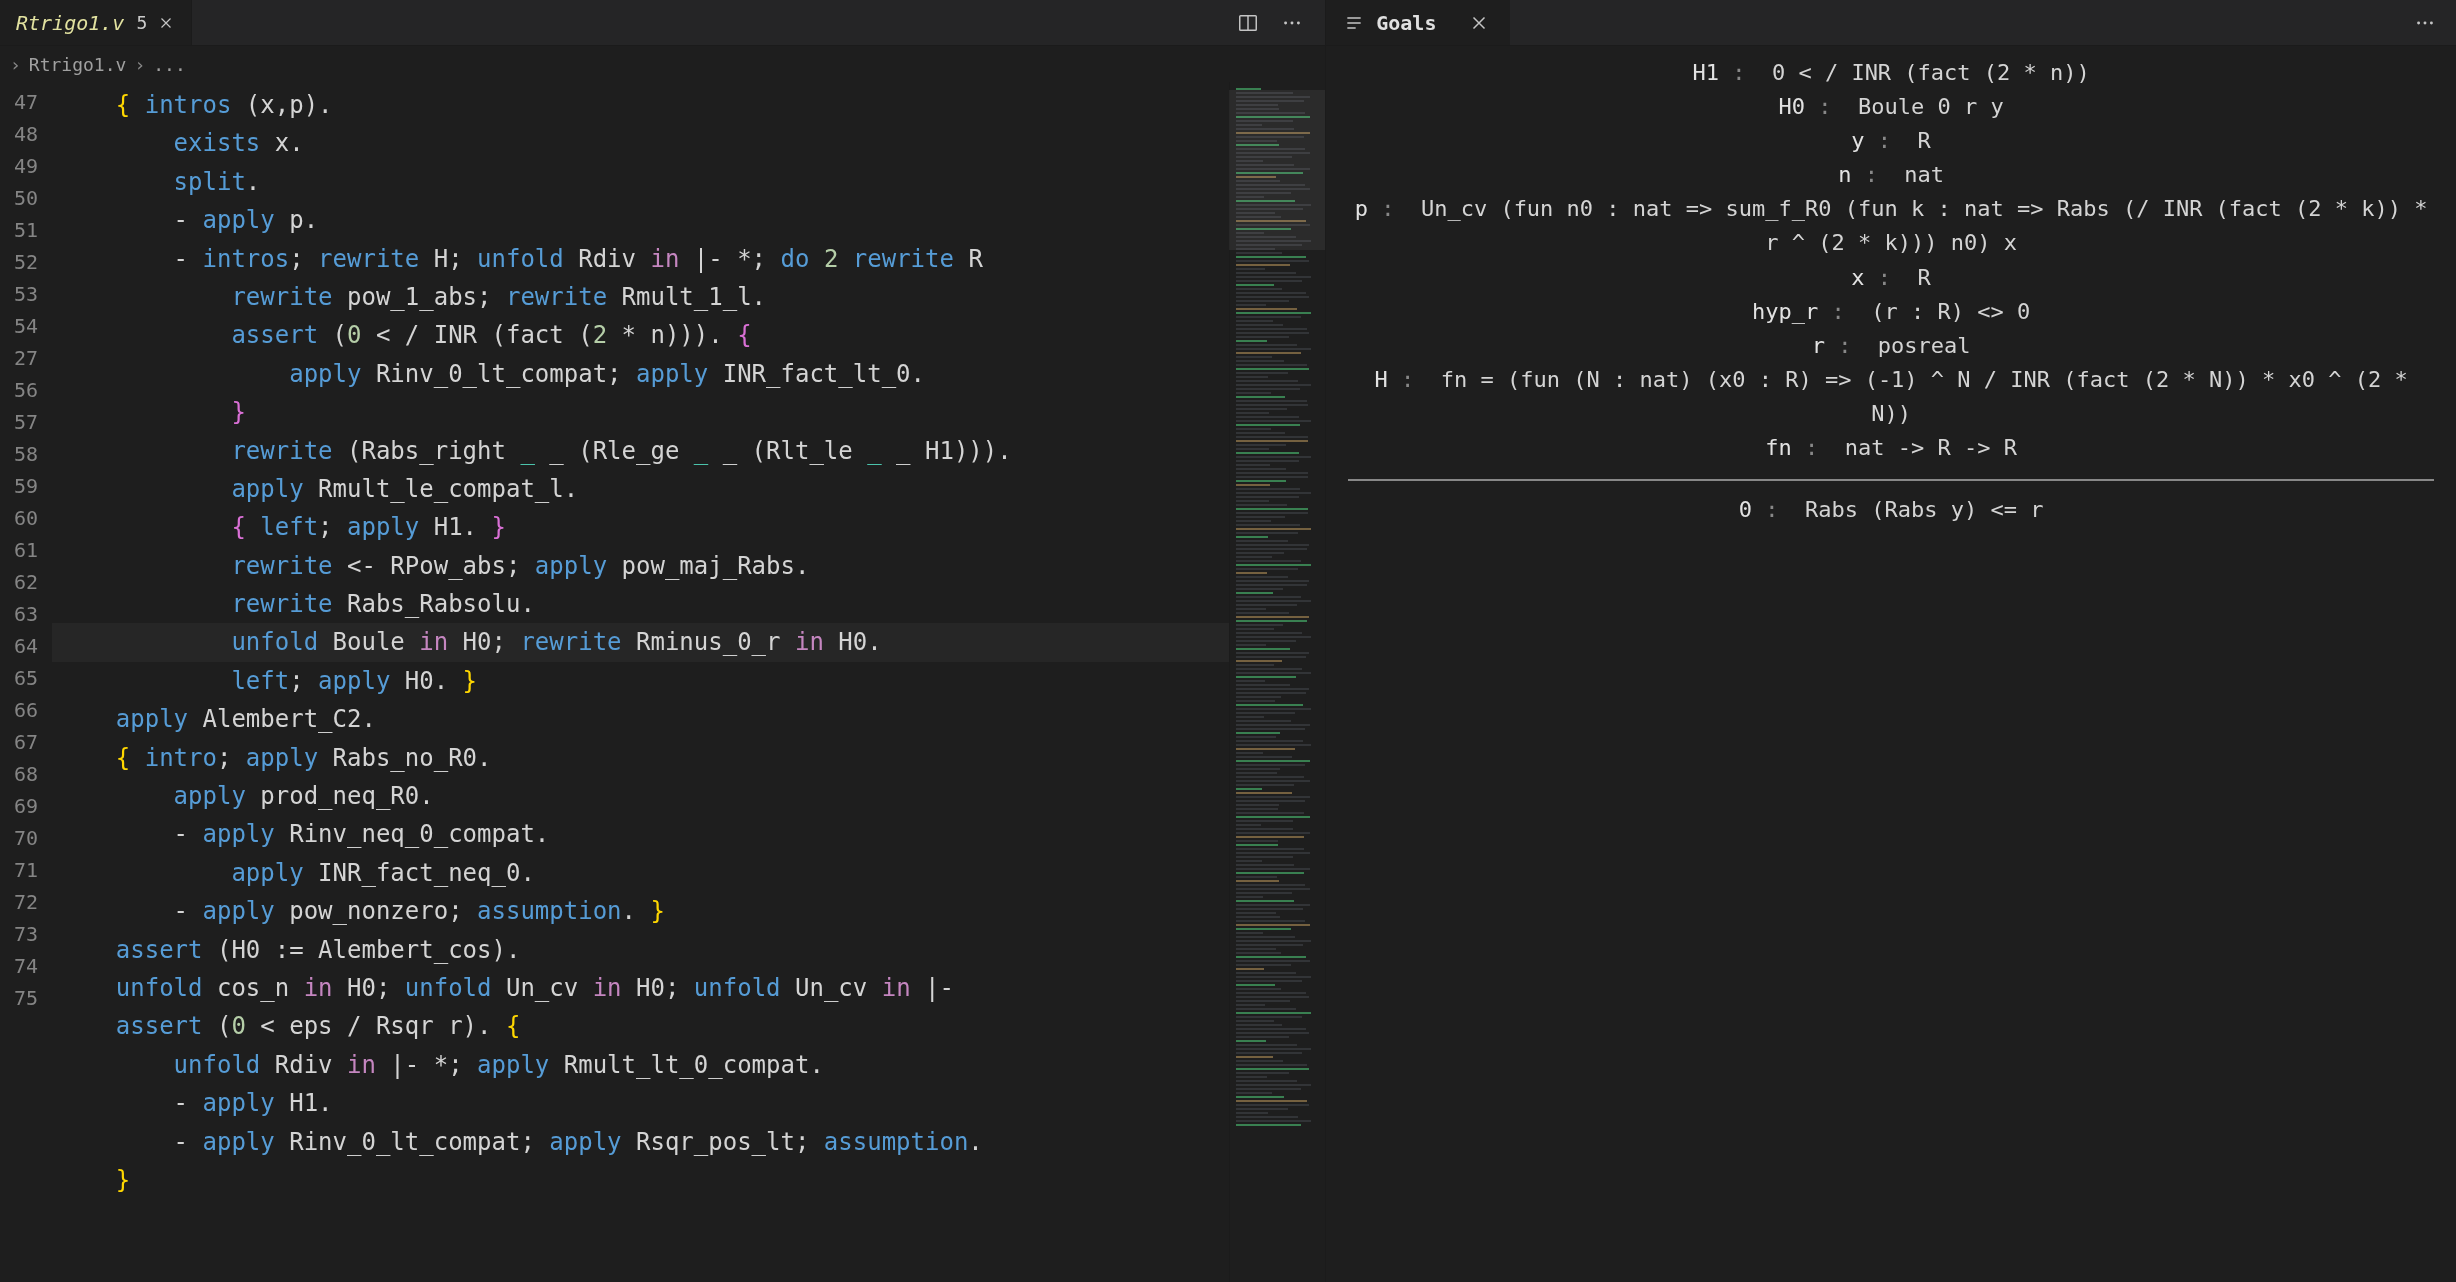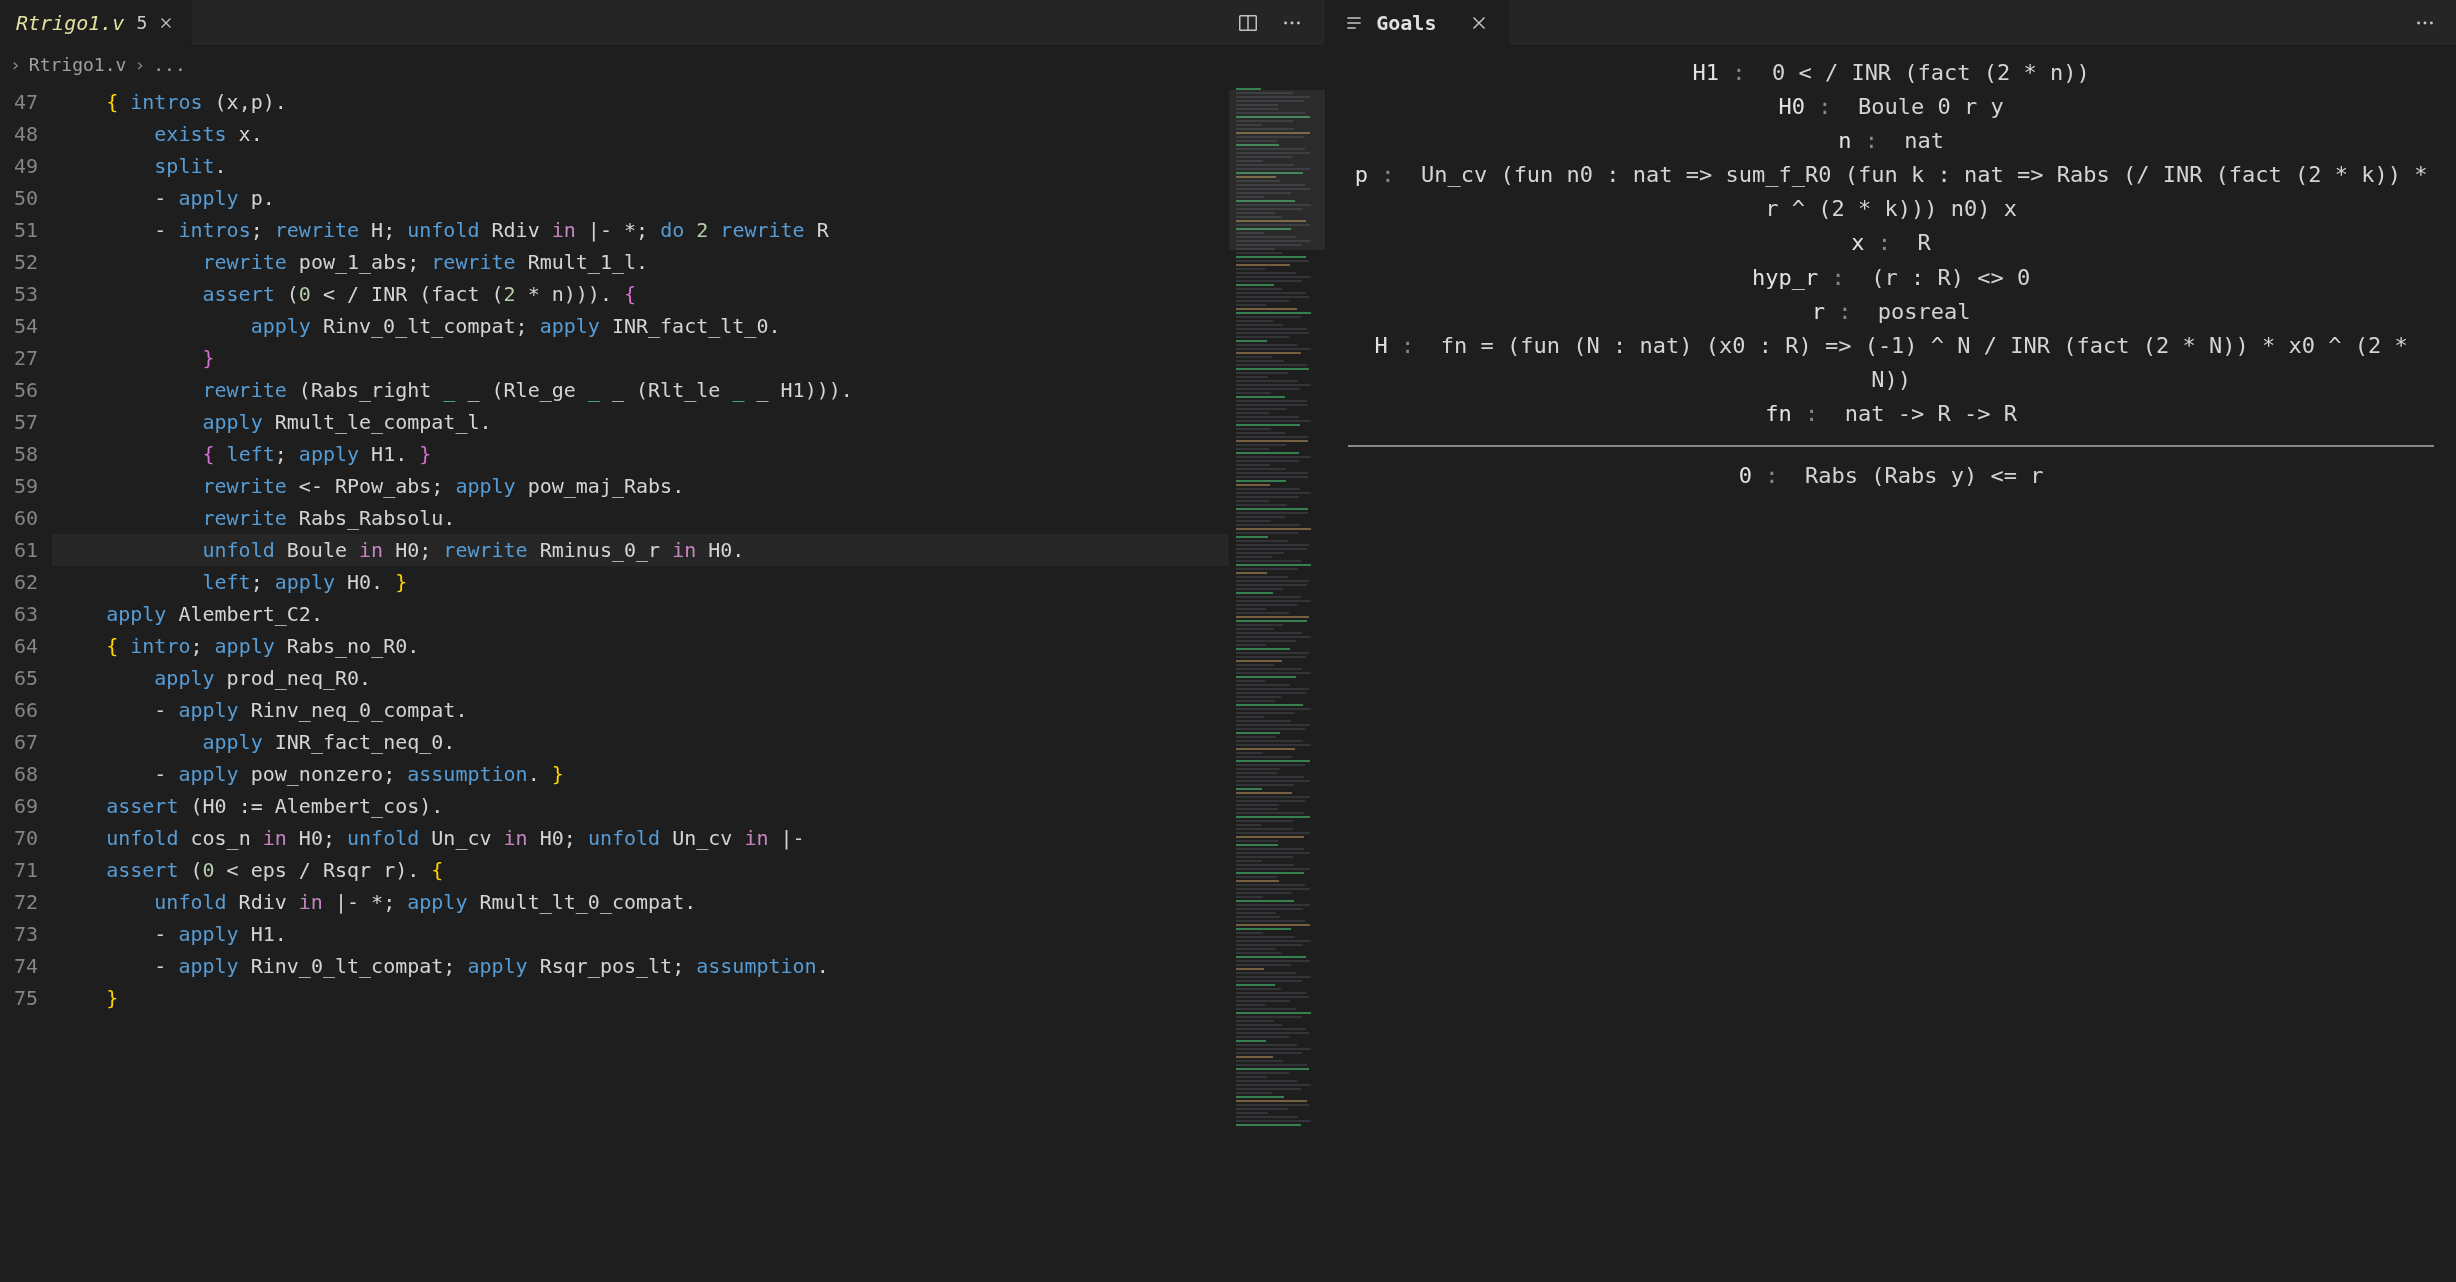--- a/index.html
+++ b/index.html
@@ -30,21 +30,21 @@
   .editor-pane { flex: 0 0 54%; display:flex; flex-direction:column; min-width:0; border-right:1px solid #1b1b1b; }
   .goals-pane { flex: 1; display:flex; flex-direction:column; min-width:0; }
 
   
   .breadcrumb { display:flex; align-items:center; gap:8px; height:36px; padding: 0 10px; color:#a0a0a0; font-size:18px; background:#1e1e1e; }
   .breadcrumb .chev { color:#888; }
 
   
   .editor-body { position:relative; flex:1; display:flex; min-height:0; overflow:hidden; }
   .gutter { width:52px; text-align:right; padding-right:14px; color:#858585; user-select:none; font-size:20px; line-height:1.6; padding-top:4px; }
-  .code { flex:1; overflow:hidden; white-space:pre; font-size:20px; line-height:1.6; padding-top:4px; color:#d4d4d4; }
+  .code { flex:1; overflow:hidden; white-space:pre; font-size:24px; line-height:1.6; padding-top:4px; color:#d4d4d4; }
   .code-line { padding-left: 6px; }
   .hl-line { background: rgba(255,255,255,0.04); }
 
   
   .minimap { width:96px; background:#1e1e1e; border-left:1px solid #1b1b1b; padding:6px 6px; display:flex; flex-direction:column; gap:2px; }
   .mm-line { height:2px; background:#3a3d41; opacity:.7; }
   .mm-line.kw { background:#4a6; }
   .mm-line.str { background:#9a7d4f; }
   .minimap-slider { position:absolute; right:0; top:8px; width:96px; height:160px; background:rgba(255,255,255,0.06); }
 
@@ -432,20 +432,21 @@
                 <circle cx="12" cy="12" r="1.6" fill="currentColor" stroke="none"></circle>
                 <circle cx="19" cy="12" r="1.6" fill="currentColor" stroke="none"></circle>
               </svg>
           </span>
         </div>
       </div>
 
       <div class="goals-body" id="goals-body">
           <div class="row"><span class="name">H1</span> <span class="colon">:</span>  0 &lt; / INR (fact (2 * n))</div>
           <div class="row"><span class="name">H0</span> <span class="colon">:</span>  Boule 0 r y</div>
+          <div class="row"><span class="name">y</span> <span class="colon">:</span>  R</div>
           <div class="row"><span class="name">n</span> <span class="colon">:</span>  nat</div>
           <div class="row"><span class="name">p</span> <span class="colon">:</span>  Un_cv (fun n0 : nat =&gt; sum_f_R0 (fun k : nat =&gt; Rabs (/ INR (fact (2 * k)) * r ^ (2 * k))) n0) x</div>
           <div class="row"><span class="name">x</span> <span class="colon">:</span>  R</div>
           <div class="row"><span class="name">hyp_r</span> <span class="colon">:</span>  (r : R) &lt;&gt; 0</div>
           <div class="row"><span class="name">r</span> <span class="colon">:</span>  posreal</div>
           <div class="row"><span class="name">H</span> <span class="colon">:</span>  fn = (fun (N : nat) (x0 : R) =&gt; (-1) ^ N / INR (fact (2 * N)) * x0 ^ (2 * N))</div>
           <div class="row"><span class="name">fn</span> <span class="colon">:</span>  nat -&gt; R -&gt; R</div>
           <hr class="sep">
           <div class="row"><span class="name">0</span> <span class="colon">:</span>  Rabs (Rabs y) &lt;= r</div>
         </div>

